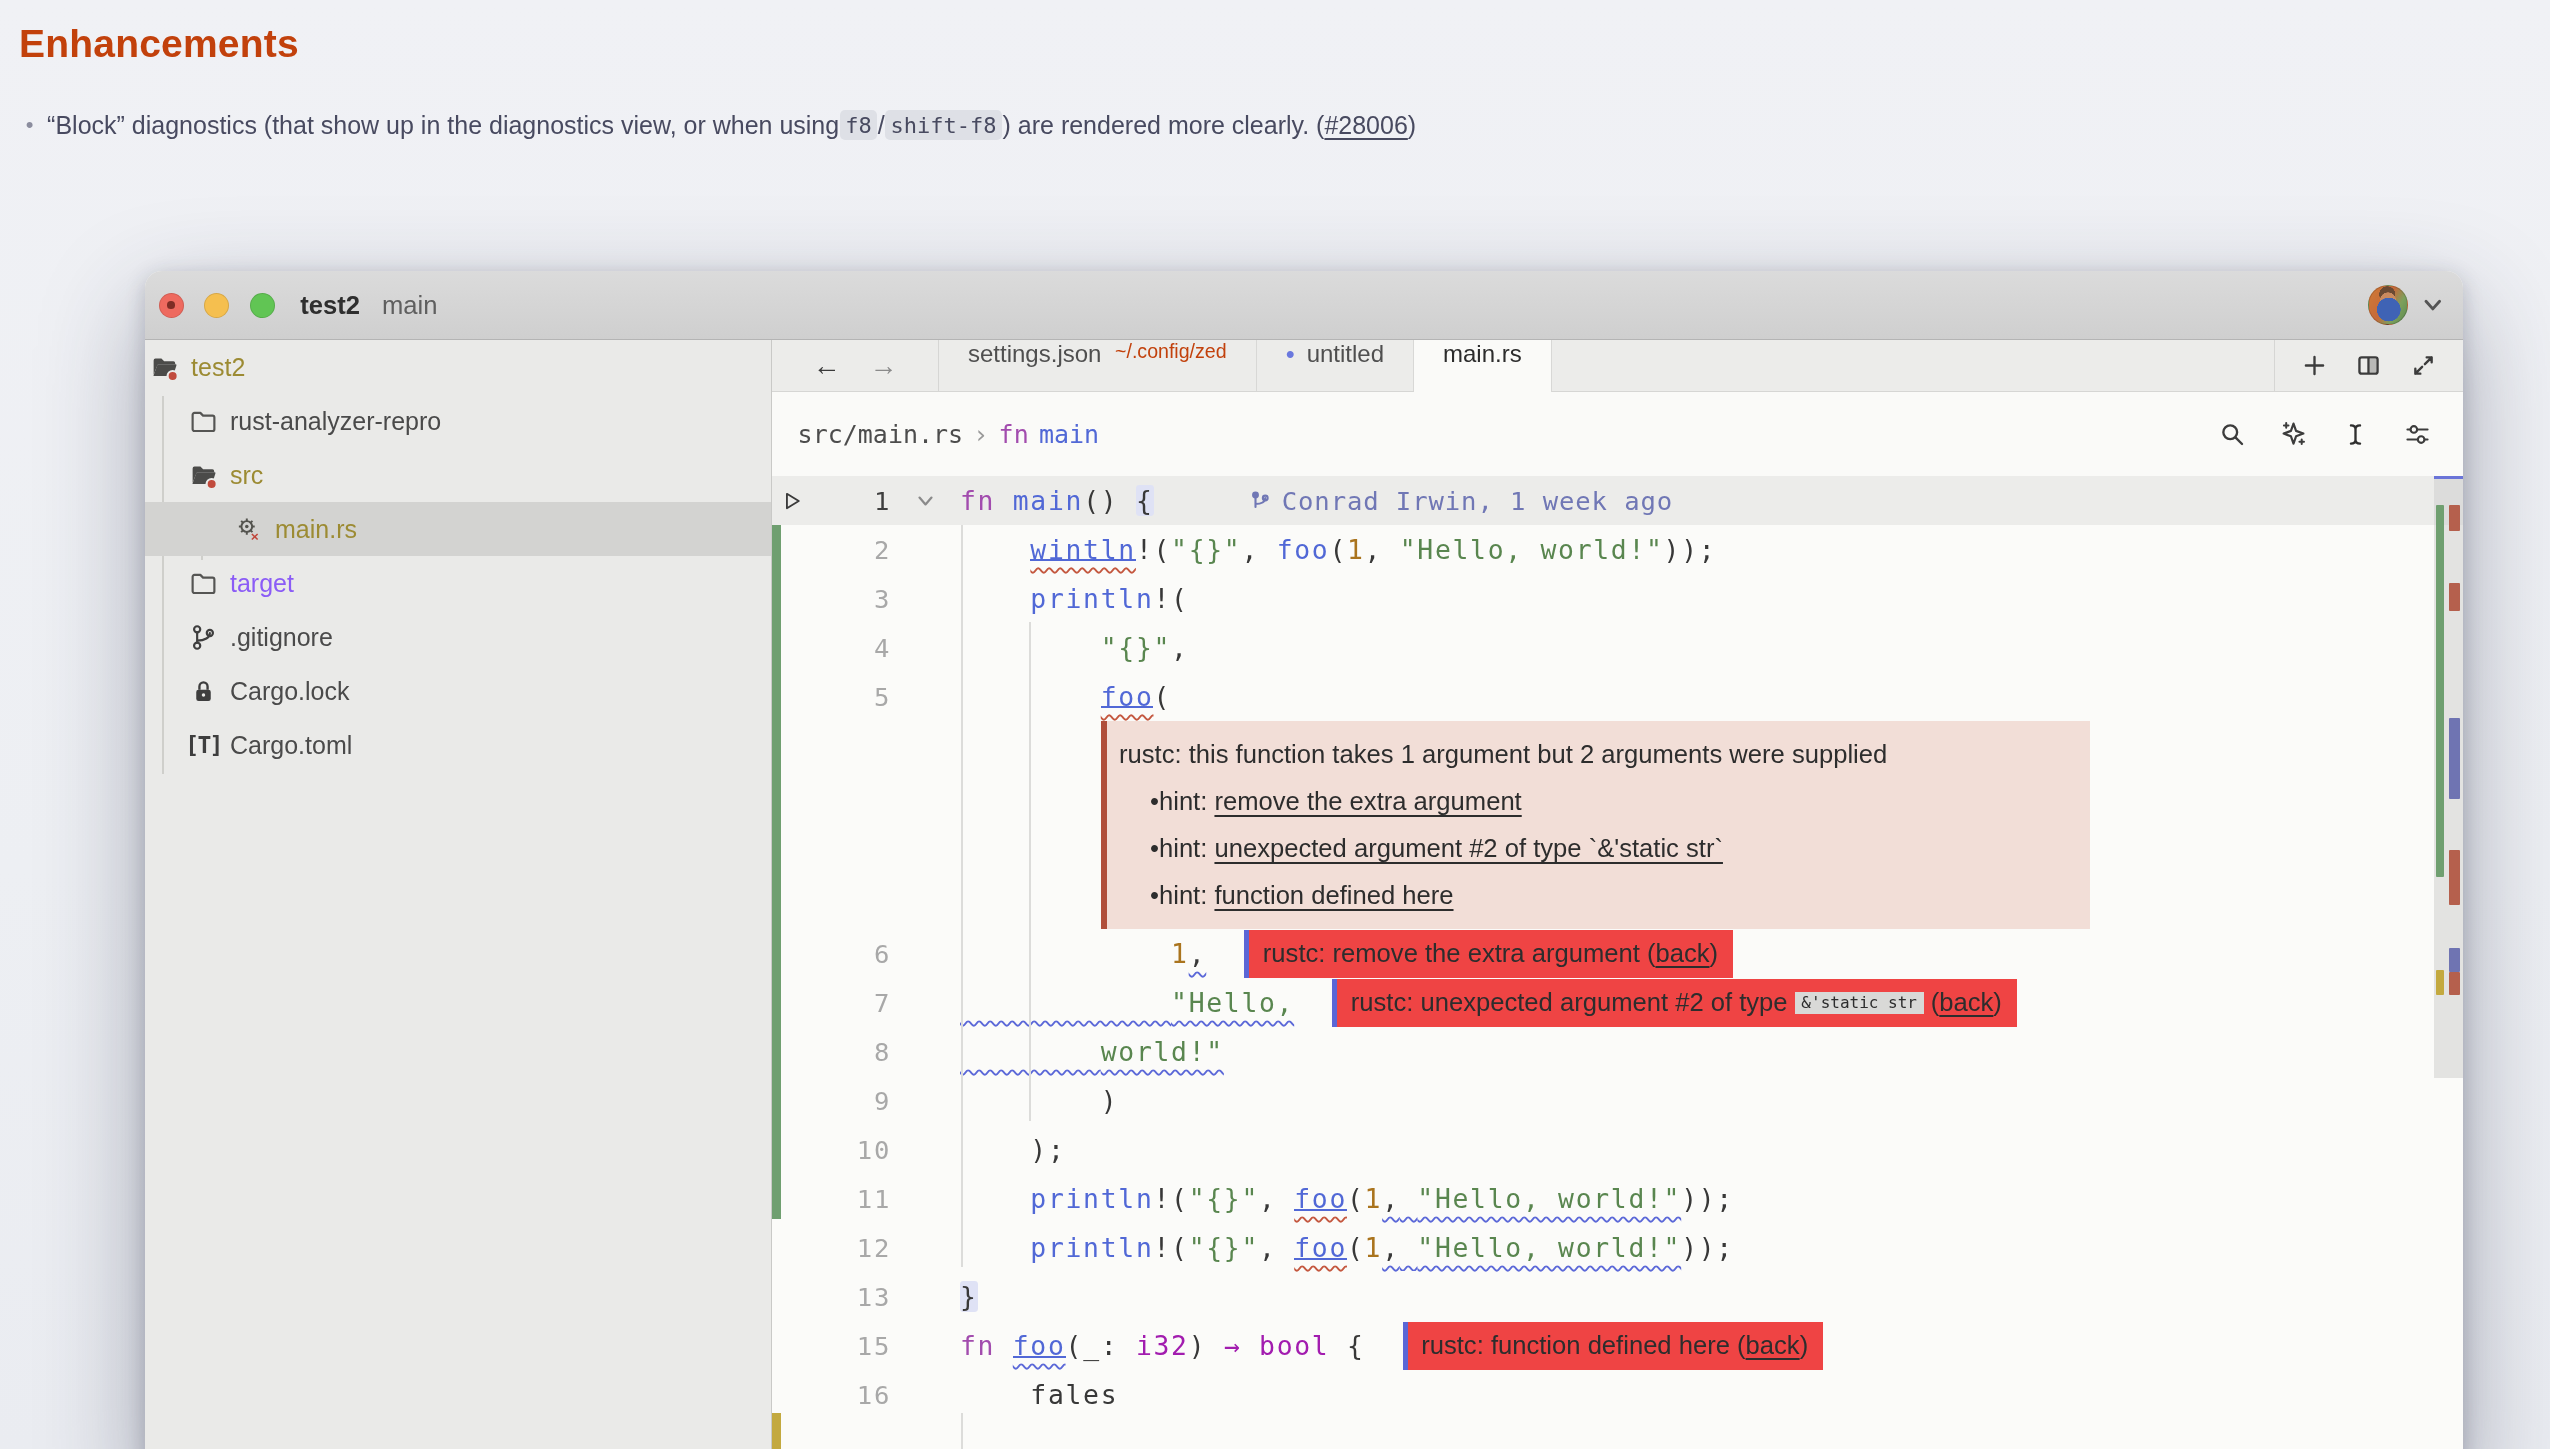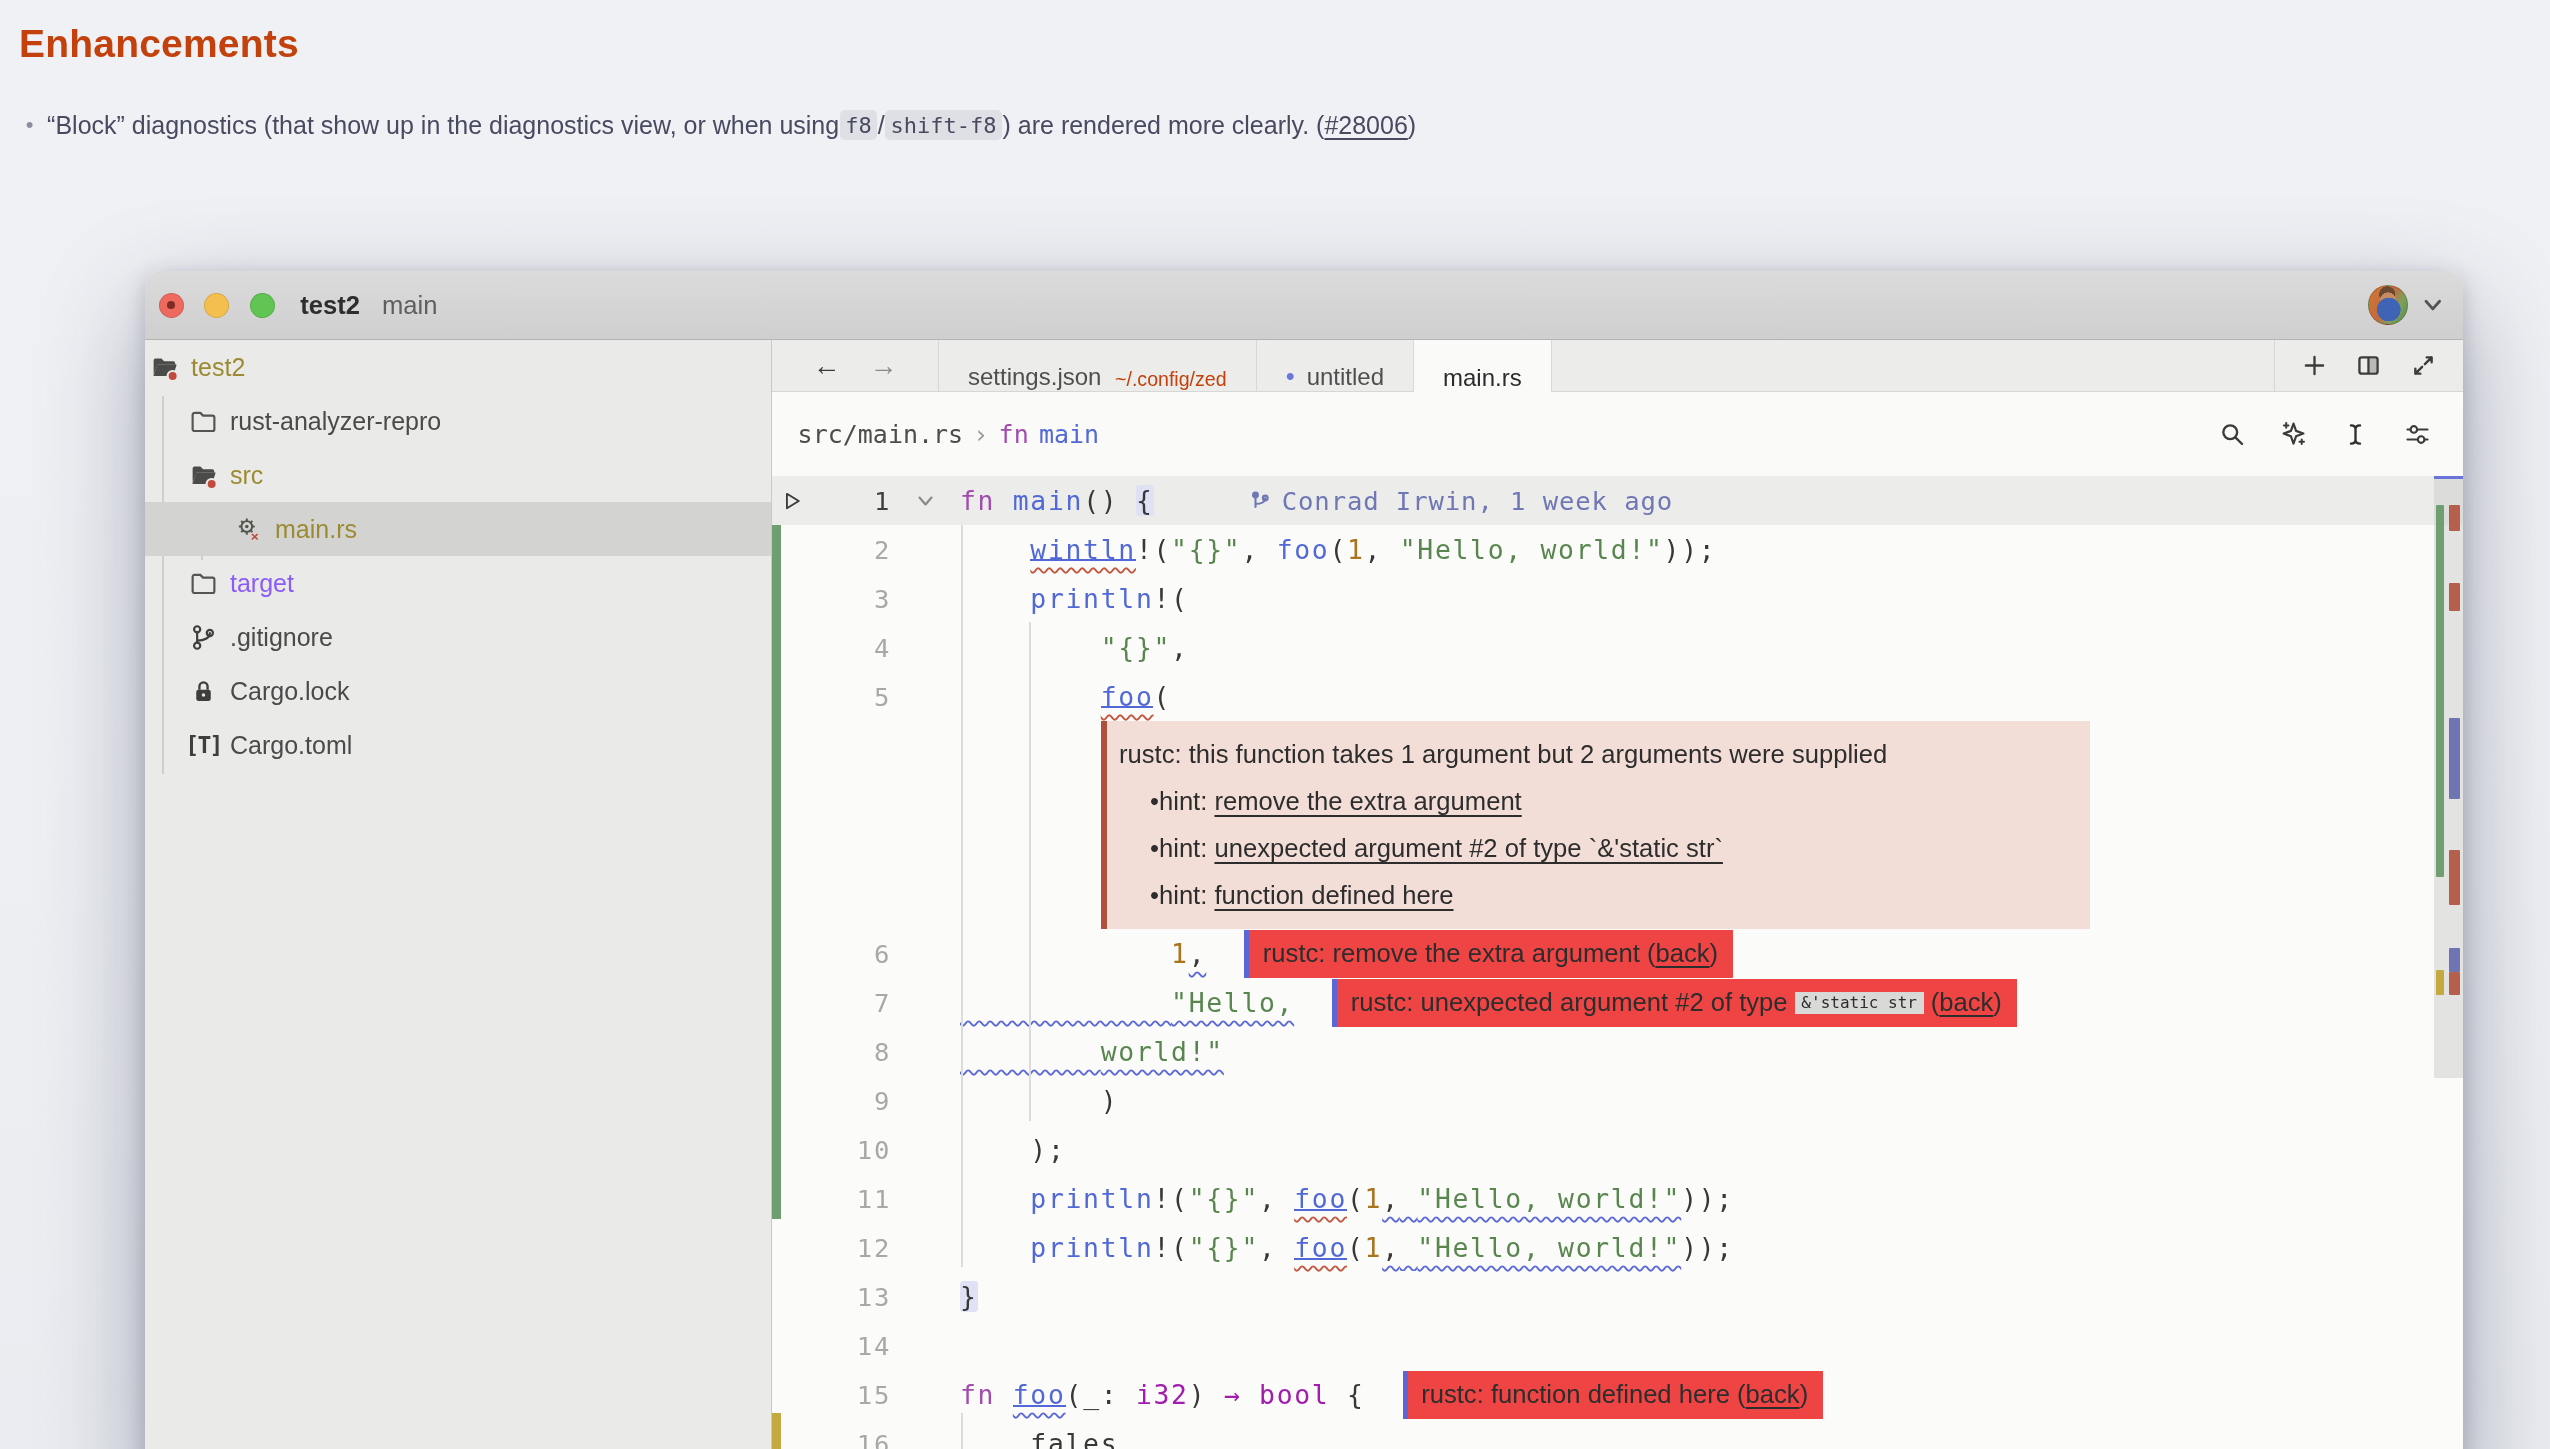--- a/index.html
+++ b/index.html
@@ -47,21 +47,21 @@
   .s-row{height:54px;display:flex;align-items:center;font-size:25px;position:relative;}
   .s-row.sel{background:#d3d3d1;}
   .s-icon{width:29px;height:29px;flex:0 0 29px;margin-right:12px;display:flex;align-items:center;justify-content:center;position:relative;}
   .c-mod{color:#9c8b33;} .c-def{color:#4a4a4a;} .c-dim{color:#8b5cf6;}
   .toml-glyph{font-family:"DejaVu Sans Mono",monospace;font-size:23px;color:#3e3e3e;font-weight:bold;letter-spacing:-1.7px;}
   
   .editor-col{flex:1;display:flex;flex-direction:column;min-width:0;background:#fafaf8;}
   .tabbar{height:51px;flex:0 0 51px;background:#ececea;border-bottom:0.9px solid #d6d6d4;display:flex;align-items:stretch;}
   .nav-zone{width:166px;flex:0 0 166px;display:flex;align-items:center;justify-content:center;gap:29px;border-right:0.9px solid #d6d6d4;}
   .nav-arrow{font-size:28px;line-height:1;cursor:pointer;}
-  .tab{display:flex;align-items:flex-end;padding:0 29px;border-right:0.9px solid #d8d8d6;font-size:24px;color:#4f4f4f;cursor:pointer;}
+  .tab{display:flex;align-items:flex-start;padding:0 29px;border-right:0.9px solid #d8d8d6;font-size:24px;color:#4f4f4f;cursor:pointer;}
   .tab .sub{font-size:19.6px;color:#c2410c;margin-left:13.6px;}
   .tab .t-dot{color:#6a78de;font-size:25.6px;margin-right:12px;}
   .tab.active{background:#fafaf8;color:#2c2c2c;margin-bottom:-0.9px;z-index:2;}
   .tab-actions{margin-left:auto;display:flex;align-items:center;gap:6.8px;border-left:0.9px solid #d6d6d4;padding:0 15.3px;}
   .icon-btn{width:48px;height:39px;display:flex;align-items:center;justify-content:center;cursor:pointer;border-radius:6.8px;}
   .toolbar{height:84px;flex:0 0 84px;background:#fafaf8;display:flex;align-items:center;padding:0 22px 0 25.6px;}
   .crumb{font-family:"DejaVu Sans Mono",monospace;font-size:25px;color:#4c4c4c;display:flex;gap:10.2px;align-items:center;}
   .crumb .sep{color:#9a9a9a;}
   .crumb .kw{color:#a24cae;} .crumb .fname{color:#5168d6;}
   .tool-icons{margin-left:auto;display:flex;align-items:center;gap:13.6px;}
@@ -337,21 +337,20 @@
               <span> (</span>
               <span class="u">back</span>
               <span>)</span>
             </span></div>
           <div class="line"><span class="g-run"></span><span class="g-num">8</span><span class="g-fold"></span><span class="ltext"><span class="tk-ws tk-sqb">        </span><span class="tk-str tk-sqb">world!"</span></span></div>
           <div class="line"><span class="g-run"></span><span class="g-num">9</span><span class="g-fold"></span><span class="ltext"><span class="tk-pun">        </span><span class="tk-pun">)</span></span></div>
           <div class="line"><span class="g-run"></span><span class="g-num">10</span><span class="g-fold"></span><span class="ltext"><span class="tk-pun">    </span><span class="tk-pun">);</span></span></div>
           <div class="line"><span class="g-run"></span><span class="g-num">11</span><span class="g-fold"></span><span class="ltext"><span class="tk-pun">    </span><span class="tk-fnc">println</span><span class="tk-pun">!(</span><span class="tk-str">"{}"</span><span class="tk-pun">, </span><span class="tk-fnc tk-lnk tk-sqr">foo</span><span class="tk-pun">(</span><span class="tk-num">1</span><span class="tk-pun tk-sqb">,</span><span class="tk-ws tk-sqb"> </span><span class="tk-str tk-sqb">"Hello, world!"</span><span class="tk-pun">));</span></span></div>
           <div class="line"><span class="g-run"></span><span class="g-num">12</span><span class="g-fold"></span><span class="ltext"><span class="tk-pun">    </span><span class="tk-fnc">println</span><span class="tk-pun">!(</span><span class="tk-str">"{}"</span><span class="tk-pun">, </span><span class="tk-fnc tk-lnk tk-sqr">foo</span><span class="tk-pun">(</span><span class="tk-num">1</span><span class="tk-pun tk-sqb">,</span><span class="tk-ws tk-sqb"> </span><span class="tk-str tk-sqb">"Hello, world!"</span><span class="tk-pun">));</span></span></div>
           <div class="line"><span class="g-run"></span><span class="g-num">13</span><span class="g-fold"></span><span class="ltext"><span class="tk-pun tk-brk">}</span></span></div>
-          <div class="line"><span class="g-run"></span><span class="g-num">14</span><span class="g-fold"></span><span class="ltext"></span></div>
           <div class="line"><span class="g-run"></span><span class="g-num">15</span><span class="g-fold"></span><span class="ltext"><span class="tk-kw">fn</span><span class="tk-pun"> </span><span class="tk-fnc tk-lnk tk-sqb">foo</span><span class="tk-pun">(</span><span class="tk-pun">_</span><span class="tk-pun">: </span><span class="tk-typ">i32</span><span class="tk-pun">)</span><span class="tk-pun"> </span><span class="tk-typ">→</span><span class="tk-pun"> </span><span class="tk-typ">bool</span><span class="tk-pun"> {</span></span><span class="inline-hint">
               <span>rustc: function defined here (</span>
               <span class="u">back</span>
               <span>)</span>
             </span></div>
           <div class="line"><span class="g-run"></span><span class="g-num">16</span><span class="g-fold"></span><span class="ltext"><span class="tk-pun">    </span><span class="tk-pun">fales</span></span></div>
           <div class="git-strip" style="top: 49px; height: 694px; background: rgb(111, 159, 112);"></div>
           <div class="git-strip" style="top: 937px; height: 49px; background: rgb(195, 169, 63);"></div>
           <div class="indent-guide" style="left: 189px; top: 49px; height: 742px;"></div>
           <div class="indent-guide" style="left: 257px; top: 146px; height: 499px;"></div>

